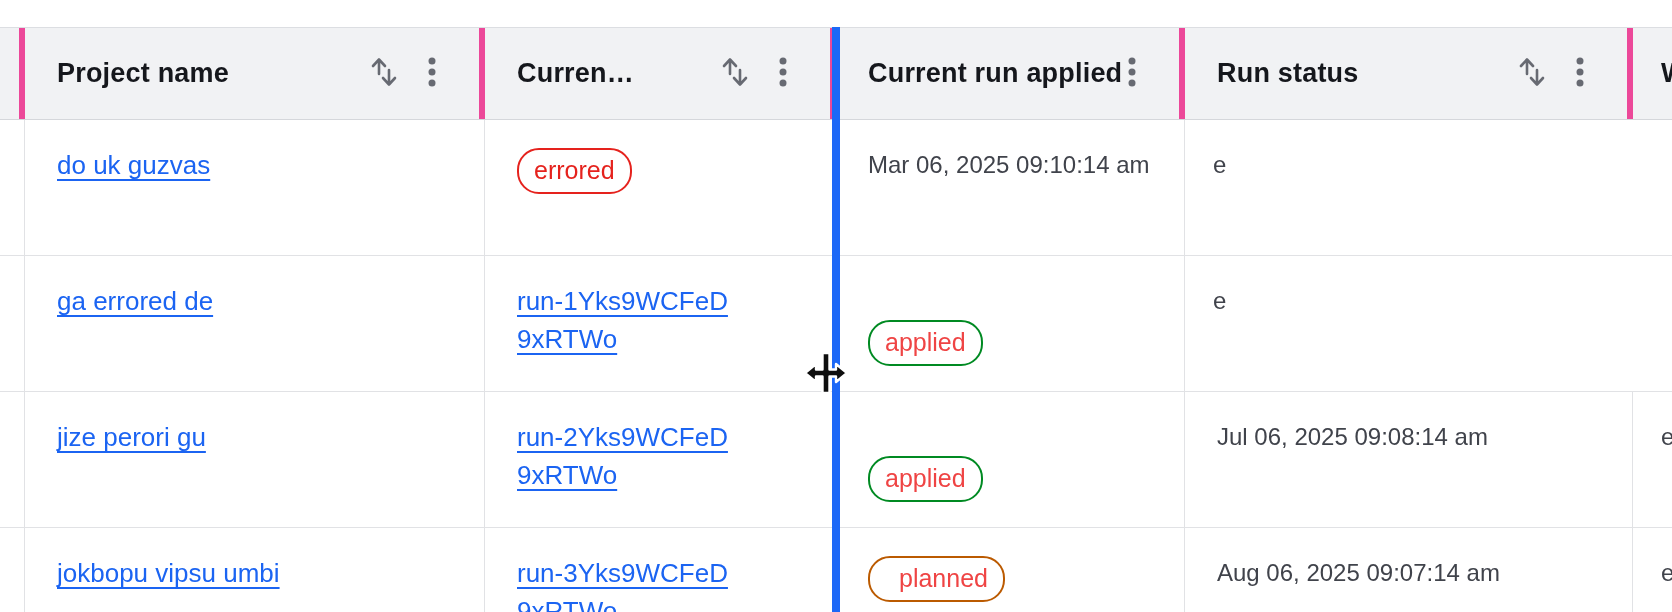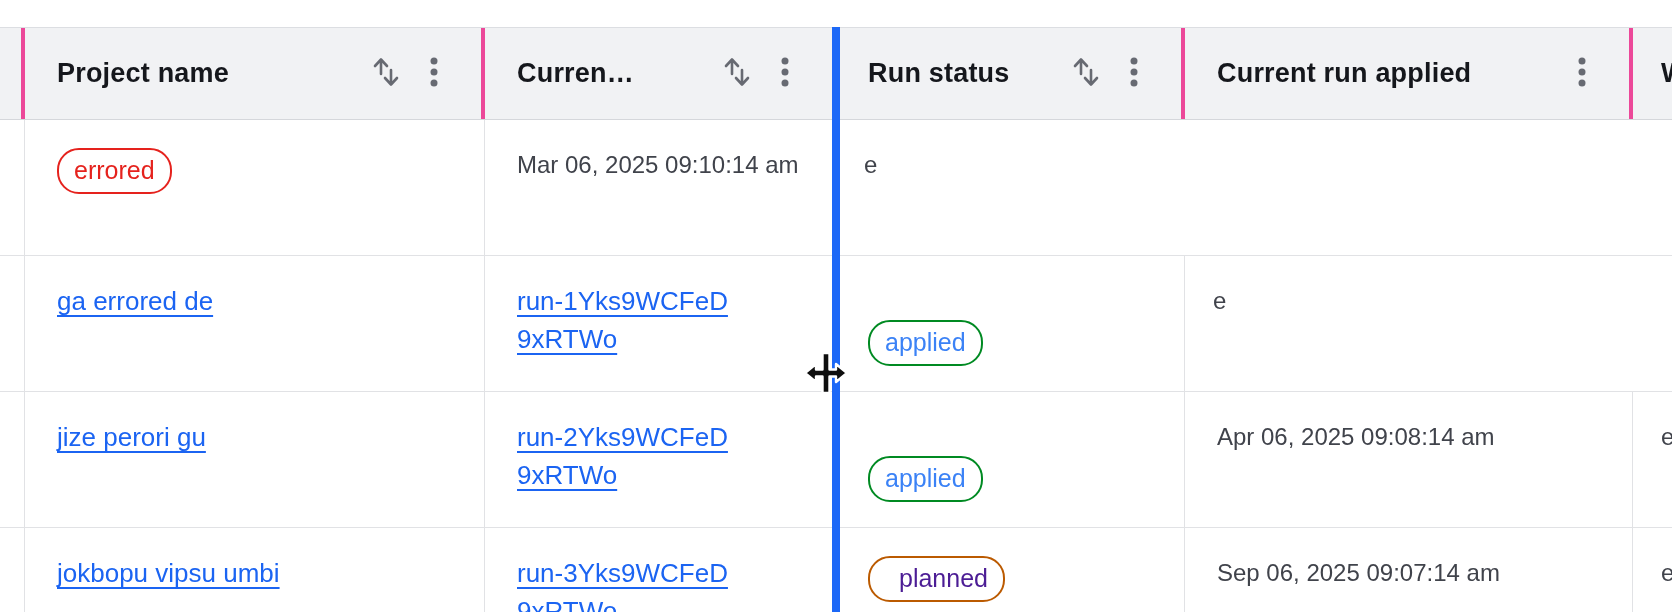--- a/index.html
+++ b/index.html
@@ -8,21 +8,21 @@
     background:#ffffff;font-family:"Liberation Sans","DejaVu Sans",sans-serif;
   }
   .table-wrap{position:absolute;top:27px;left:0;width:1714px;}
   .grid-row{display:grid;grid-template-columns:25px 460px 351px 349px 448px 81px;box-sizing:border-box;}
   .header-row{
     height:93px;background:#f1f2f4;
     border-top:1px solid #dcdee2;border-bottom:1px solid #d5d7db;
   }
   .th{
     display:flex;align-items:center;box-sizing:border-box;
-    border-right:4px solid #ec4899;padding-left:32px;overflow:hidden;
+    border-right:6px solid #ec4899;padding-left:32px;overflow:hidden;
   }
   .th.no-pad{padding-left:0;}
   .th-label{
     font-size:27px;font-weight:700;color:#15171c;letter-spacing:.2px;
     white-space:nowrap;overflow:hidden;text-overflow:ellipsis;
   }
   .col-current-run .th-label{max-width:122px;}
   .th-icons{display:flex;align-items:center;gap:26px;margin-left:auto;margin-right:42px;flex:none;}
   .icon-btn{display:flex;align-items:center;justify-content:center;background:none;border:none;padding:0;cursor:pointer;}
   .data-row{height:136px;border-bottom:1px solid #e1e2e5;}
@@ -34,22 +34,22 @@
   a.cell-link{
     color:#1b64f2;text-decoration:underline;text-decoration-thickness:2px;
     text-underline-offset:5px;font-size:26px;line-height:38px;cursor:pointer;
   }
   .run-link{display:inline-block;max-width:214px;word-break:break-all;}
   .badge{
     display:inline-block;margin-top:2px;padding:3px 15px 5px 15px;
     border:2px solid;border-radius:22px;font-size:25px;line-height:34px;background:#fff;
   }
   .badge-errored{color:#e5221d;border-color:#e5221d;}
-  .badge-applied{color:#3b82f6;border-color:#008a22;margin-top:38px;}
-  .badge-planned{color:#4c1d95;border-color:#bb5a00;padding-left:29px;}
+  .badge-applied{color:#ef4444;border-color:#008a22;margin-top:38px;}
+  .badge-planned{color:#ef4444;border-color:#bb5a00;padding-left:29px;}
   .plain-text{font-size:24px;line-height:38px;color:#40434b;margin-top:3px;white-space:nowrap;}
   
   .resize-line{position:absolute;left:832px;top:27px;width:8px;height:585px;background:#1c68f7;z-index:5;}
   .resize-cursor{position:absolute;left:803px;top:351px;z-index:6;}
 </style>
 </head>
 <body>
 
 <div class="table-wrap">
 
@@ -96,20 +96,35 @@
               <circle cx="5" cy="7" r="3.5"></circle>
                 <circle cx="5" cy="18" r="3.5"></circle>
                 <circle cx="5" cy="29" r="3.5"></circle>
             </svg>
           </span>
         </button>
       </span>
     </div>
 
     <div class="th">
+      <span class="th-label">Current run applied</span>
+      <span class="th-icons">
+        <button class="icon-btn">
+          <span>
+            <svg width="10" height="36" viewBox="0 0 10 36" fill="#676a72">
+              <circle cx="5" cy="7" r="3.5"></circle>
+                <circle cx="5" cy="18" r="3.5"></circle>
+                <circle cx="5" cy="29" r="3.5"></circle>
+            </svg>
+          </span>
+        </button>
+      </span>
+    </div>
+
+    <div class="th">
       <span class="th-label">Run status</span>
       <span class="th-icons">
         <button class="icon-btn">
           <span>
             <svg width="34" height="36" viewBox="0 0 34 36" fill="none" stroke="#676a72" stroke-width="2.6" stroke-linecap="round" stroke-linejoin="round">
               <path d="M12 20 V6 M6 12 L12 5.5 L18 12"></path>
               <path d="M22 16 V30 M16 24 L22 30.5 L28 24"></path>
             </svg>
           </span>
         </button>
@@ -118,43 +133,31 @@
             <svg width="10" height="36" viewBox="0 0 10 36" fill="#676a72">
               <circle cx="5" cy="7" r="3.5"></circle>
                 <circle cx="5" cy="18" r="3.5"></circle>
                 <circle cx="5" cy="29" r="3.5"></circle>
             </svg>
           </span>
         </button>
       </span>
     </div>
 
-    <div class="th">
-      <span class="th-label">Current run applied</span>
-      <span class="th-icons">
-        <button class="icon-btn">
-          <span>
-            <svg width="10" height="36" viewBox="0 0 10 36" fill="#676a72">
-              <circle cx="5" cy="7" r="3.5"></circle>
-                <circle cx="5" cy="18" r="3.5"></circle>
-                <circle cx="5" cy="29" r="3.5"></circle>
-            </svg>
-          </span>
-        </button>
-      </span>
-    </div>
-
     <div class="th" style="padding-left:28px;border-right:none;">
       <span class="th-label">W</span>
     </div>
   </div>
 
   <div class="grid-row data-row">
     <div class="td no-pad"></div>
     <div class="td">
+      <a class="cell-link">do uk guzvas</a>
+    </div>
+    <div class="td">
       <span class="badge badge-errored">errored</span>
     </div>
     <div class="td">
       <span class="plain-text">Mar 06, 2025 09:10:14 am</span>
     </div>
     <div class="td" style="padding-left:28px;border-right:none;">
       <span class="plain-text">e</span>
     </div>
   </div>
 
@@ -179,40 +182,40 @@
     <div class="td">
       <a class="cell-link">jize perori gu</a>
     </div>
     <div class="td">
       <a class="cell-link run-link">run-2Yks9WCFeD9xRTWo</a>
     </div>
     <div class="td">
       <span class="badge badge-applied">applied</span>
     </div>
     <div class="td">
-      <span class="plain-text">Apr 06, 2025 09:08:14 am</span>
+      <span class="plain-text">Jul 06, 2025 09:08:14 am</span>
     </div>
     <div class="td" style="padding-left:28px;border-right:none;">
       <span class="plain-text">e</span>
     </div>
   </div>
 
   <div class="grid-row data-row">
     <div class="td no-pad"></div>
     <div class="td">
       <a class="cell-link">jokbopu vipsu umbi</a>
     </div>
     <div class="td">
       <a class="cell-link run-link">run-3Yks9WCFeD9xRTWo</a>
     </div>
     <div class="td">
       <span class="badge badge-planned">planned</span>
     </div>
     <div class="td">
-      <span class="plain-text">Sep 06, 2025 09:07:14 am</span>
+      <span class="plain-text">Aug 06, 2025 09:07:14 am</span>
     </div>
     <div class="td" style="padding-left:28px;border-right:none;">
       <span class="plain-text">e</span>
     </div>
   </div>
 
 </div>
 
 <div class="resize-line"></div>
 

